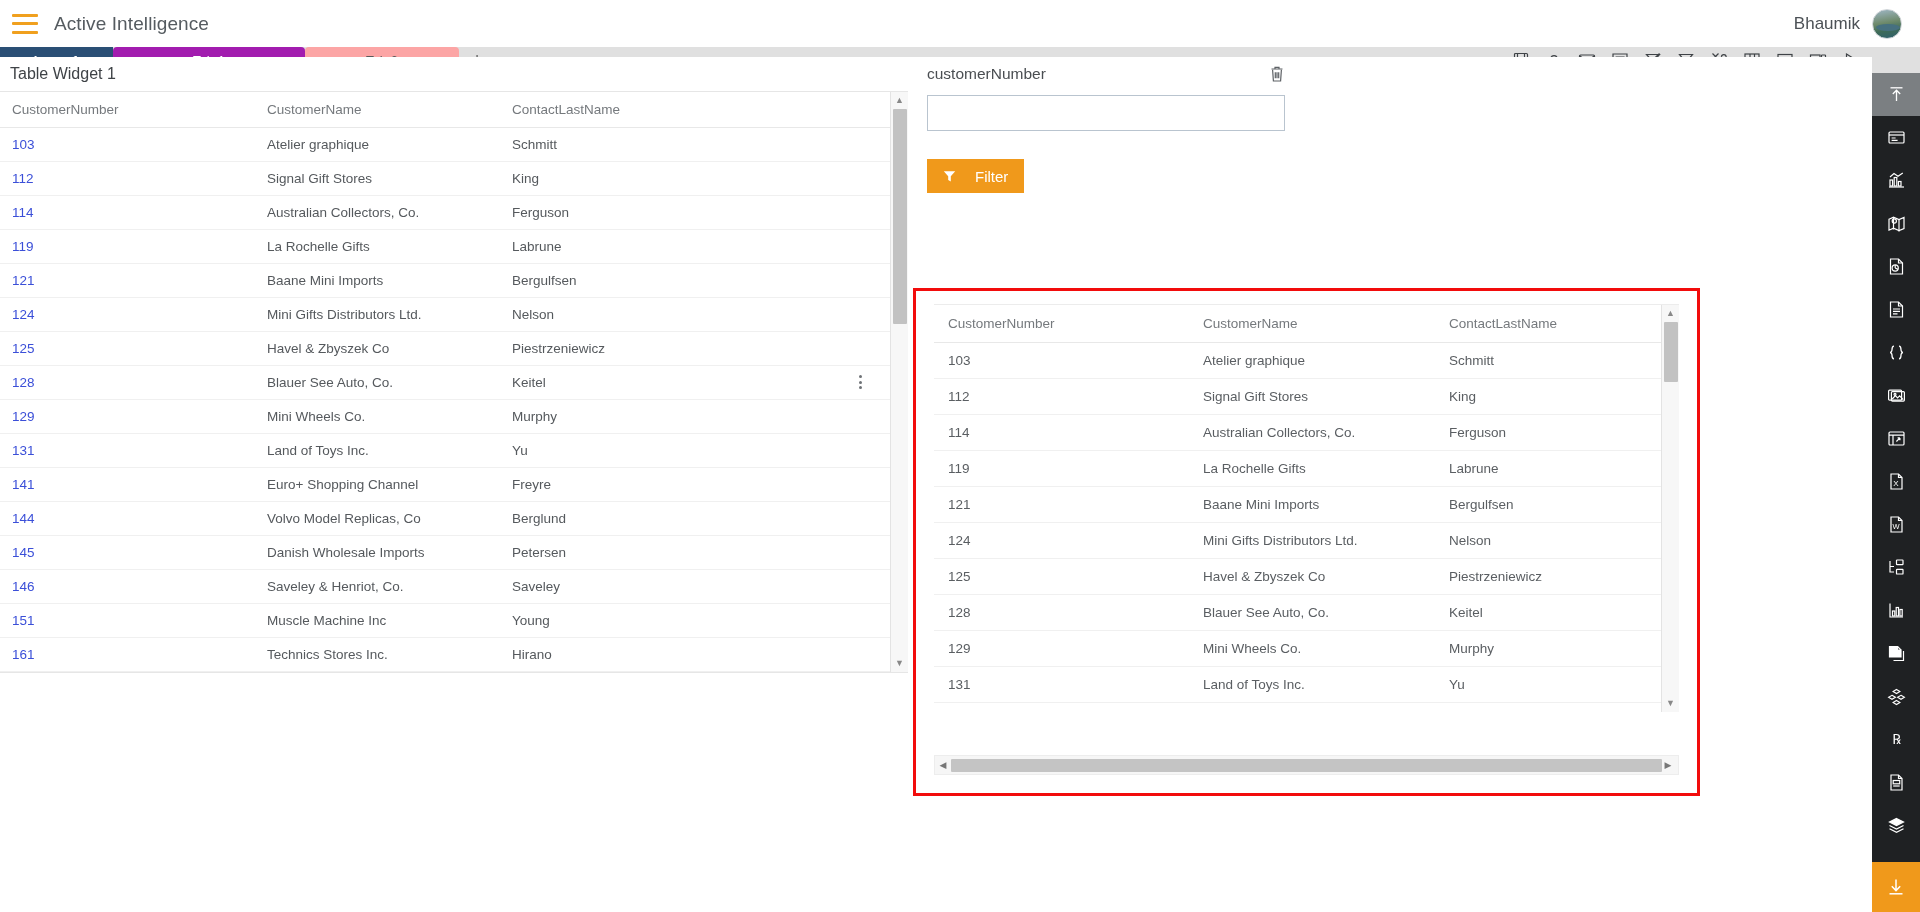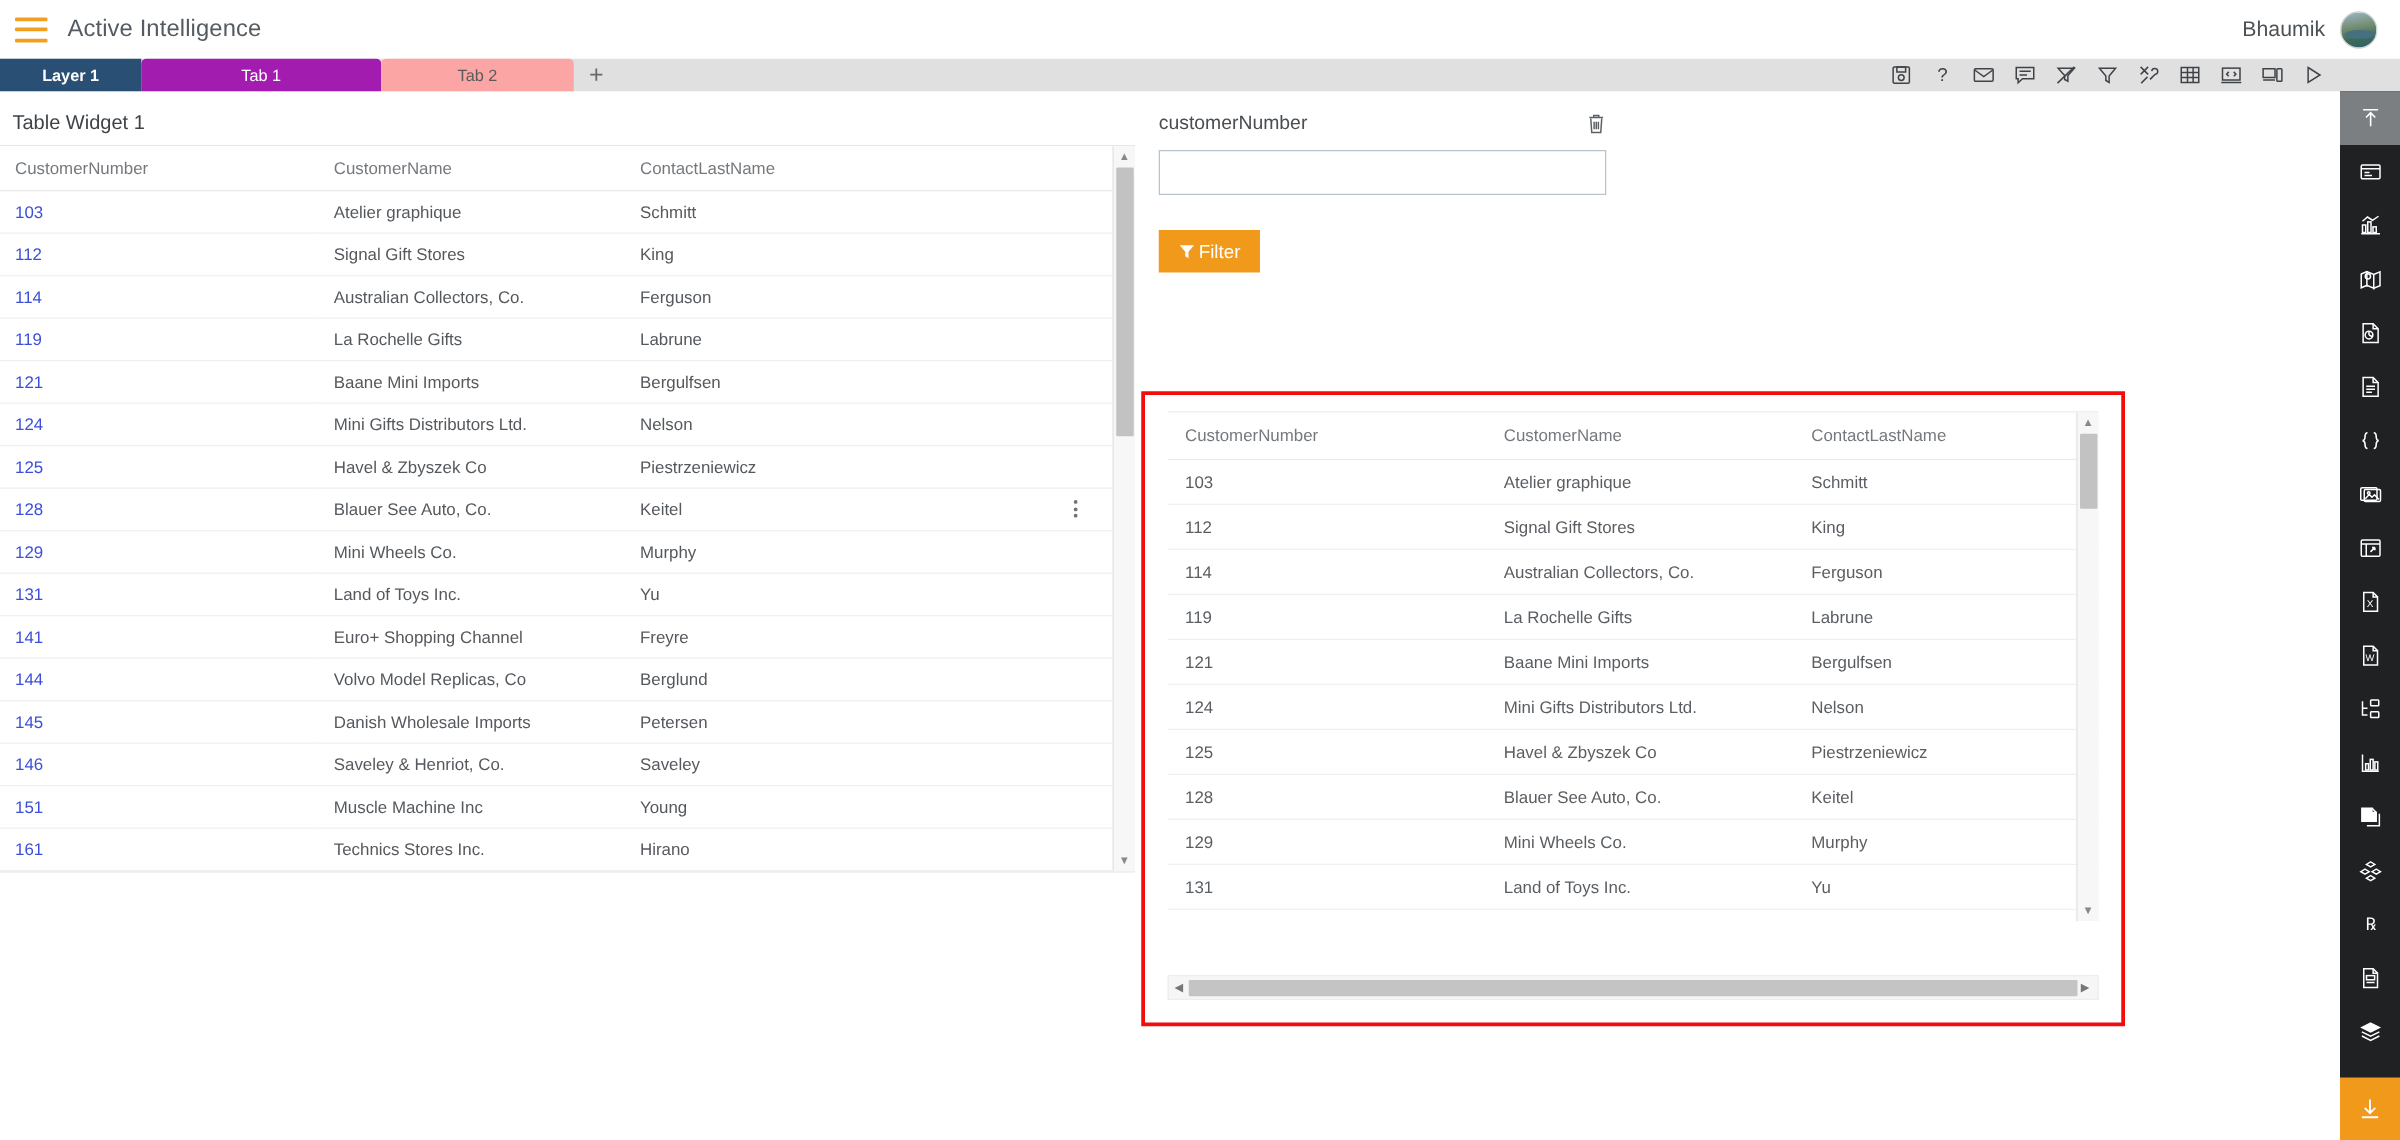--- a/index.html
+++ b/index.html
@@ -65,21 +65,21 @@
   }
   .toolbar-icons {
     margin-left: auto; margin-right: 10px; display: flex; align-items: center;
     gap: 15px; height: 26px; padding-right: 50px;
   }
   .tb-ico { width: 18px; height: 18px; color: #3f4347; cursor: pointer; display: block; }
   .tb-ico svg { display: block; }
 
   
   .canvas {
-    position: absolute; left: 0; top: 82px; width: 1872px; height: 750px;
+    position: absolute; left: 0; top: 57px; width: 1872px; height: 750px;
     background: #ffffff;
   }
 
   
   .tw1 { position: absolute; left: 0px; top: 0px; width: 908px; }
   .widget-title { font-size: 16px; color: #3f4347; padding: 8px 0 8px 10px; }
   .tbl-wrap { position: relative; border: 1px solid #e6e6e6; border-left: none;
               border-right: none; }
   table.grid { width: 100%; border-collapse: collapse; table-layout: fixed; }
   table.grid th {
@@ -118,21 +118,21 @@
   .filter-label { font-size: 15.5px; color: #4a4e52; }
   .trash-ico { width: 16px; height: 18px; cursor: pointer; }
   .filter-input {
     margin-top: 12px; width: 358px; height: 36px;
     border: 1px solid #b9c4cf; background: #fff; font-size: 14px;
     padding: 0 8px; color: #333; outline: none;
   }
   .filter-btn {
     margin-top: 28px; height: 34px; padding: 0 16px;
     background: #f0991b; color: #ffffff; border: none; font-size: 15px;
-    display: inline-flex; align-items: center; gap: 3px; cursor: pointer;
+    display: inline-flex; align-items: center; gap: 19px; cursor: pointer;
   }
 
   
   .tw3-outer {
     position: absolute; left: 913px; top: 231px; width: 787px; height: 508px;
     border: 3px solid #f20c0c; background: #ffffff;
   }
   .tw3-inner { padding: 13px 18px 0 18px; height: 100%; position: relative; }
   .tw3-title { font-size: 16px; color: #3f4347; padding-bottom: 13px; }
   .tw3-grid-wrap {

